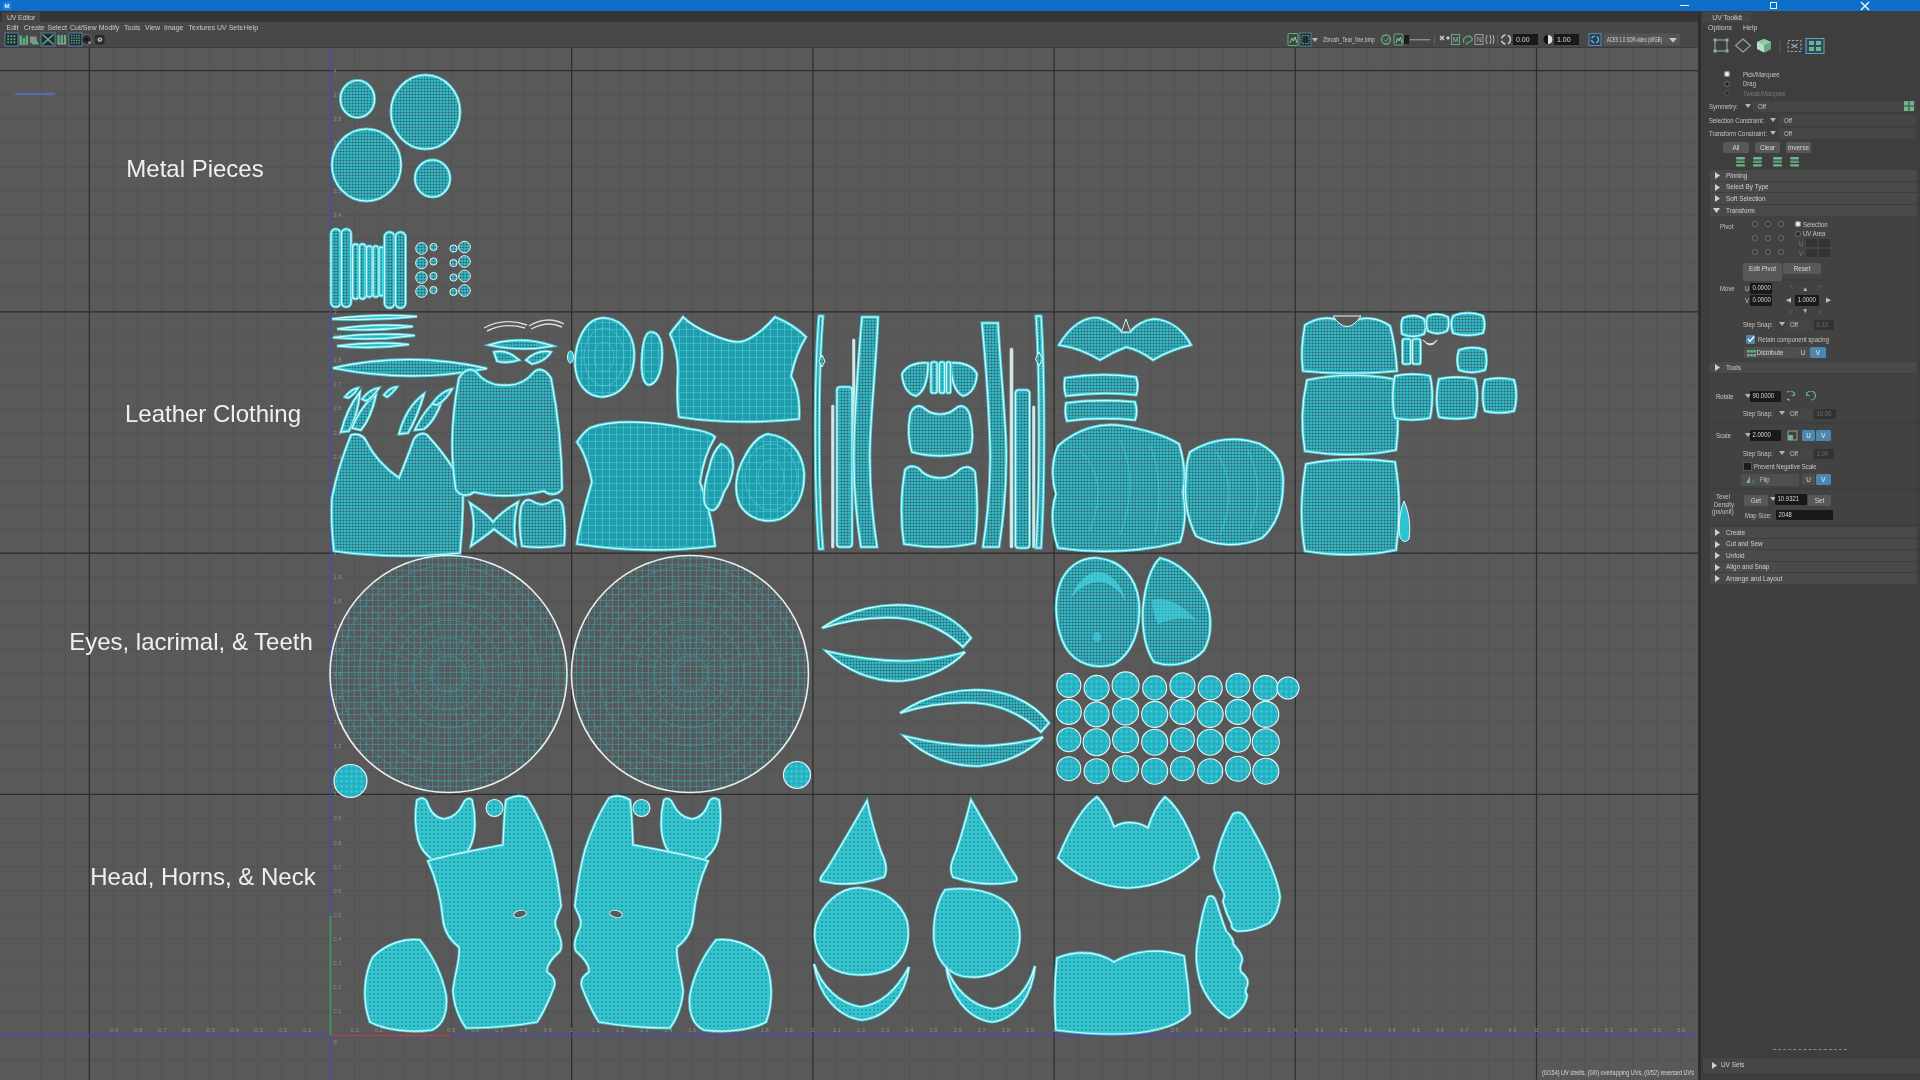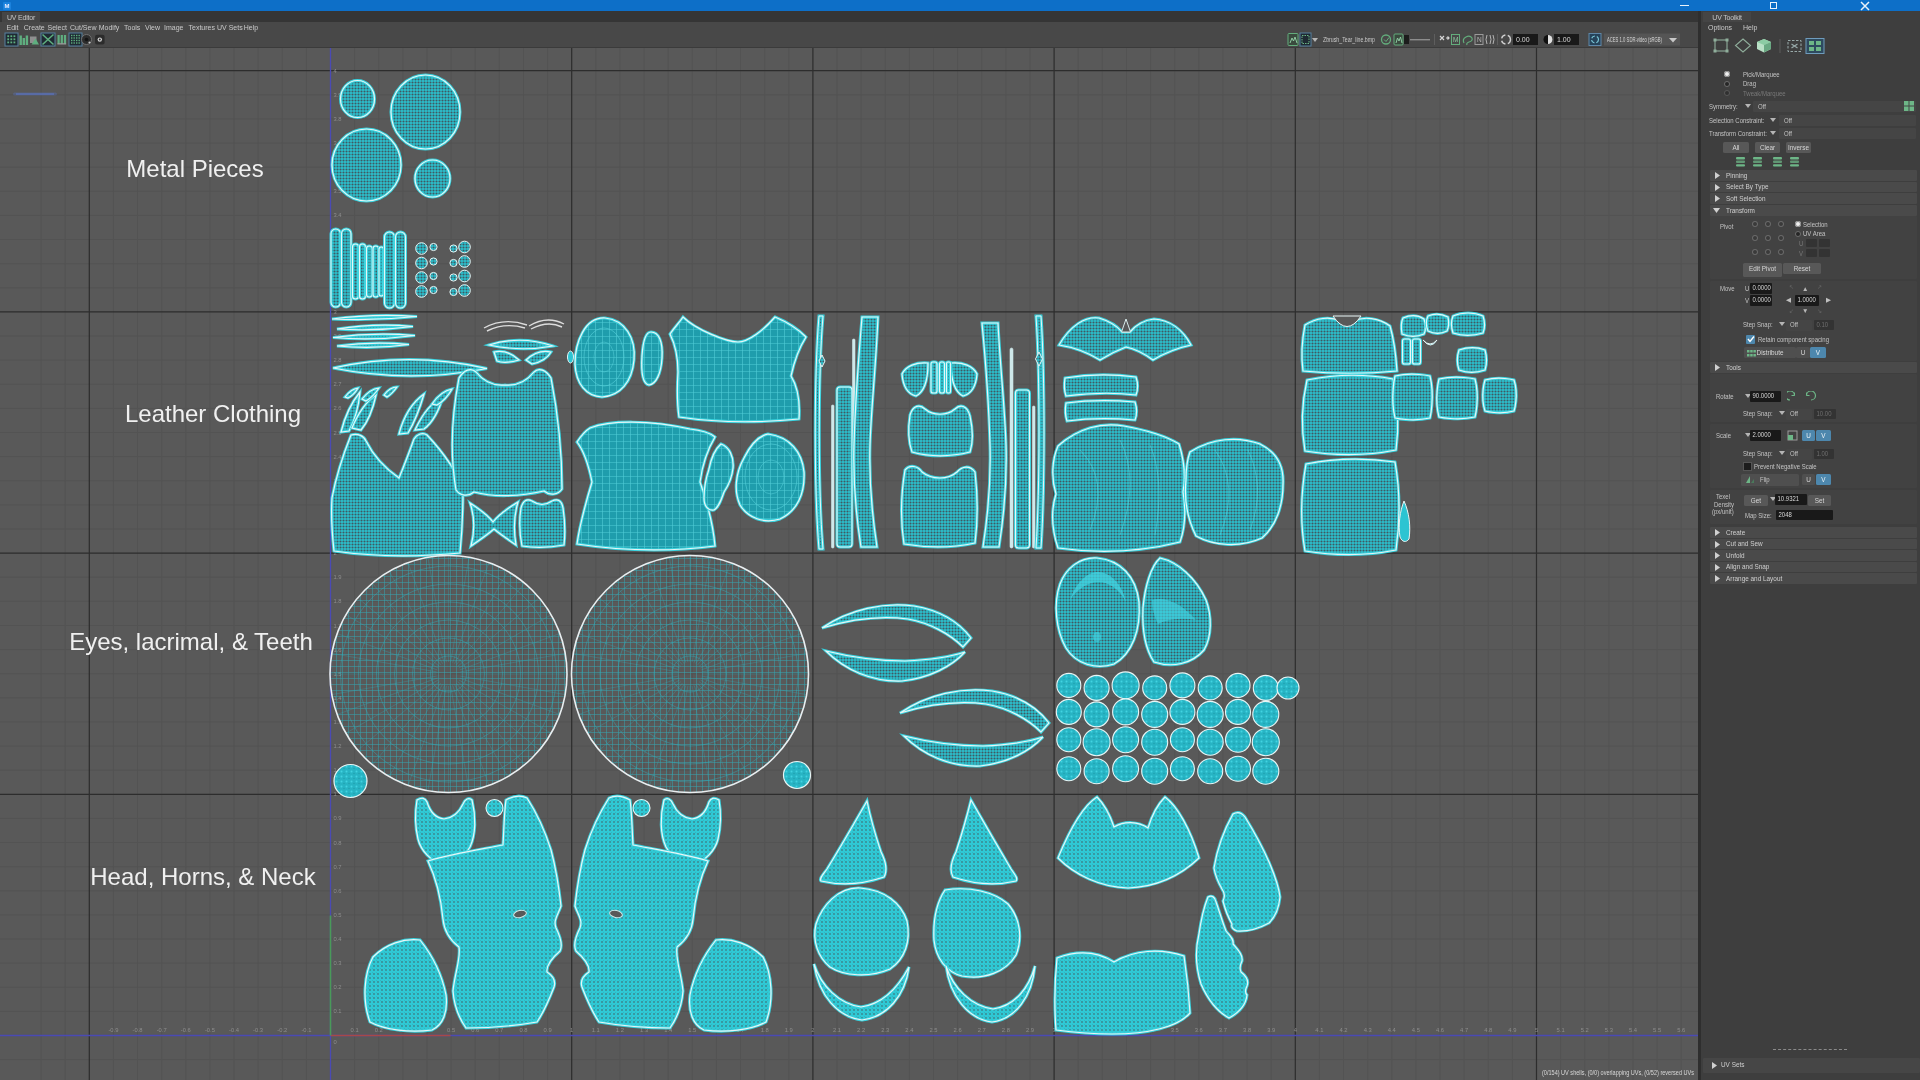--- a/index.html
+++ b/index.html
@@ -719,21 +719,21 @@
 <div class="fld" style="left:118px;top:239px;width:11px;height:8px;background:#333;color:#6e6e6e">
           <div class="fldtext"></div>
         </div>
 <div class="pld" style="left:98px;top:249.5px;">V</div>
 <div class="fld" style="left:105px;top:248.5px;width:11px;height:8px;background:#333;color:#6e6e6e">
           <div class="fldtext"></div>
         </div>
 <div class="fld" style="left:118px;top:248.5px;width:11px;height:8px;background:#333;color:#6e6e6e">
           <div class="fldtext"></div>
         </div>
-<div class="btn" style="left:42px;top:263px;width:39px;height:14px;line-height:11px">
+<div class="btn" style="left:42px;top:263px;width:39px;height:26px;line-height:11px">
           <div class="btnt">Edit Pivot</div>
         </div>
 <div class="btn" style="left:82px;top:263px;width:38px;height:11px;line-height:11px">
           <div class="btnt">Reset</div>
         </div>
 <div class="abs" style="left:9px;top:280.5px;width:207px;height:80px;background:#424242;border-radius:1px"></div>
 <div class="pl" style="left:19px;top:285px;">Move</div>
 <div class="pl" style="left:44px;top:284.5px;">U</div>
 <div class="fld" style="left:49px;top:283px;width:22px;height:10.5px">
           <div class="fldtext">0.0000</div>

